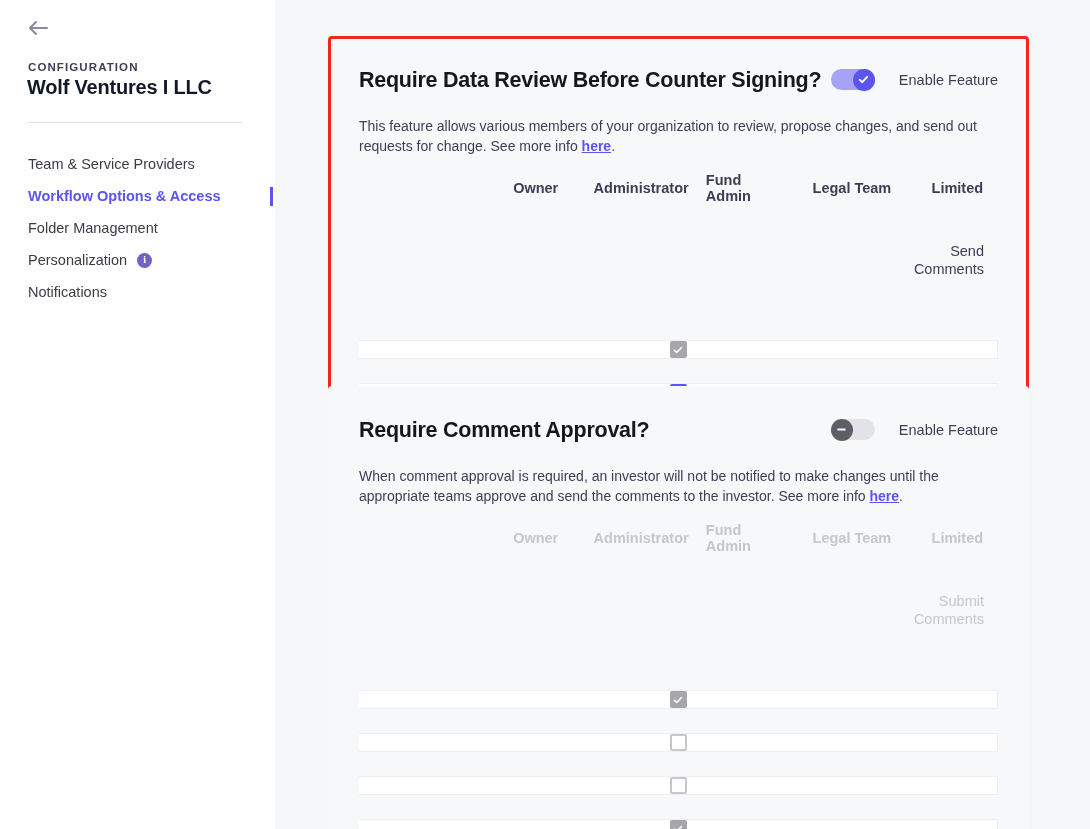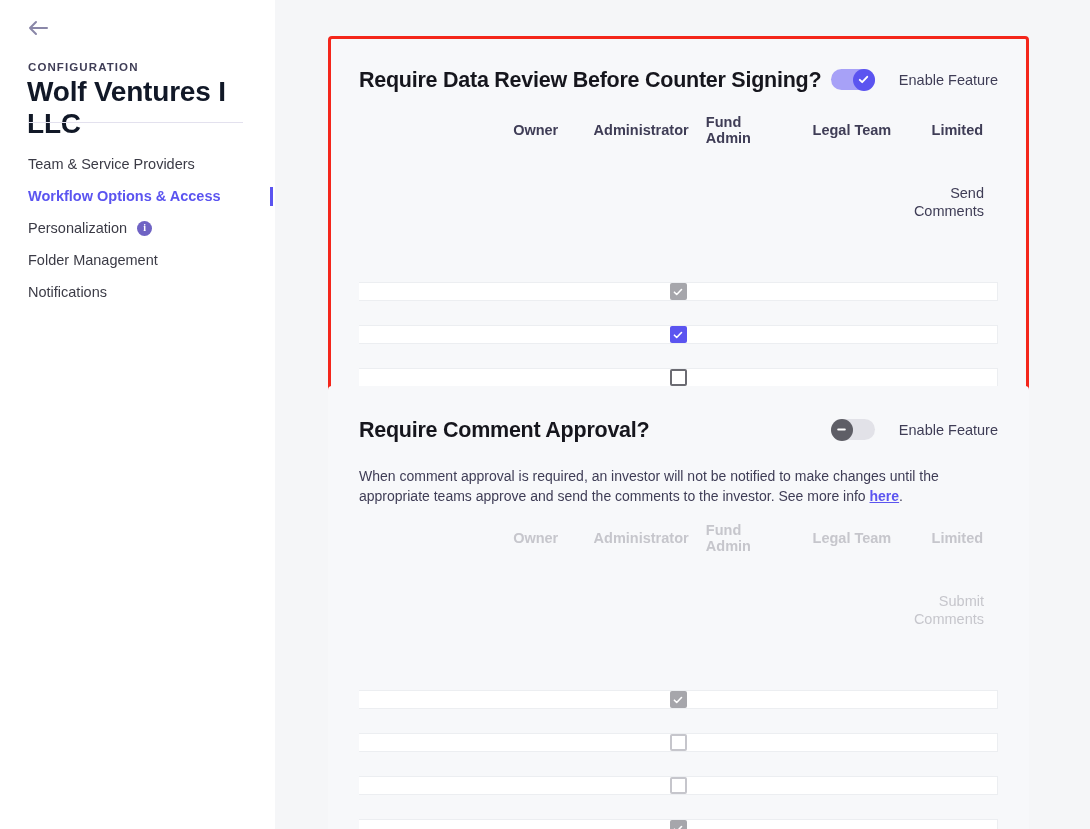--- a/index.html
+++ b/index.html
@@ -25,21 +25,21 @@
     cursor: pointer;
   }
   .back-btn svg { display: block; }
   .config-label {
     position: absolute; left: 28px; top: 61px;
     font-size: 11.5px; font-weight: bold; letter-spacing: 1.1px;
     color: #3f3d56; text-transform: uppercase;
   }
   .org-name {
     position: absolute; left: 27px; top: 76px;
-    font-size: 28px; font-weight: bold; color: #111827;
+    font-size: 20px; font-weight: bold; color: #111827;
     letter-spacing: -0.2px;
   }
   .divider {
     position: absolute; left: 28px; top: 122px;
     width: 215px; height: 1px; background: #e3e1ee;
   }
   .nav { position: absolute; left: 0; top: 148px; width: 275px; }
   .nav-item {
     position: relative;
     height: 32px;
@@ -190,25 +190,25 @@
 
     <nav class="nav">
       <div class="nav-item">
         <span>Team &amp; Service Providers</span>
       </div>
       <div class="nav-item active">
         <span>Workflow Options &amp; Access</span>
         <span class="active-bar"></span>
       </div>
       <div class="nav-item">
+        <span>Folder Management</span>
+      </div>
+      <div class="nav-item">
         <span>Personalization</span>
         <span class="info-icon">i</span>
-      </div>
-      <div class="nav-item">
-        <span>Folder Management</span>
       </div>
       <div class="nav-item">
         <span>Notifications</span>
       </div>
     </nav>
   </aside>
 
   <main class="main">
 
     <section class="card highlighted">
@@ -221,20 +221,21 @@
                 <svg width="13" height="13" viewBox="0 0 13 13" fill="none">
                   <path d="M2.8 6.8 L5.2 9.2 L10.2 3.8" stroke="#ffffff" stroke-width="1.9" stroke-linecap="round" stroke-linejoin="round"></path>
                 </svg>
               </span>
             </div>
           </div>
           <span class="toggle-label">Enable Feature</span>
         </div>
       </div>
 
+      <p class="card-desc"><span>This feature allows various members of your organization to review, propose changes, and send out requests for change. See more info </span><a href="#">here</a><span>.</span></p>
 
       <div class="perm-table">
         <div class="perm-row head">
           <div class="rowlabel"></div>
           <div class="colcell">Owner</div>
           <div class="colcell">Administrator</div>
           <div class="colcell">Fund Admin</div>
           <div class="colcell">Legal Team</div>
           <div class="colcell">Limited</div>
         </div>

